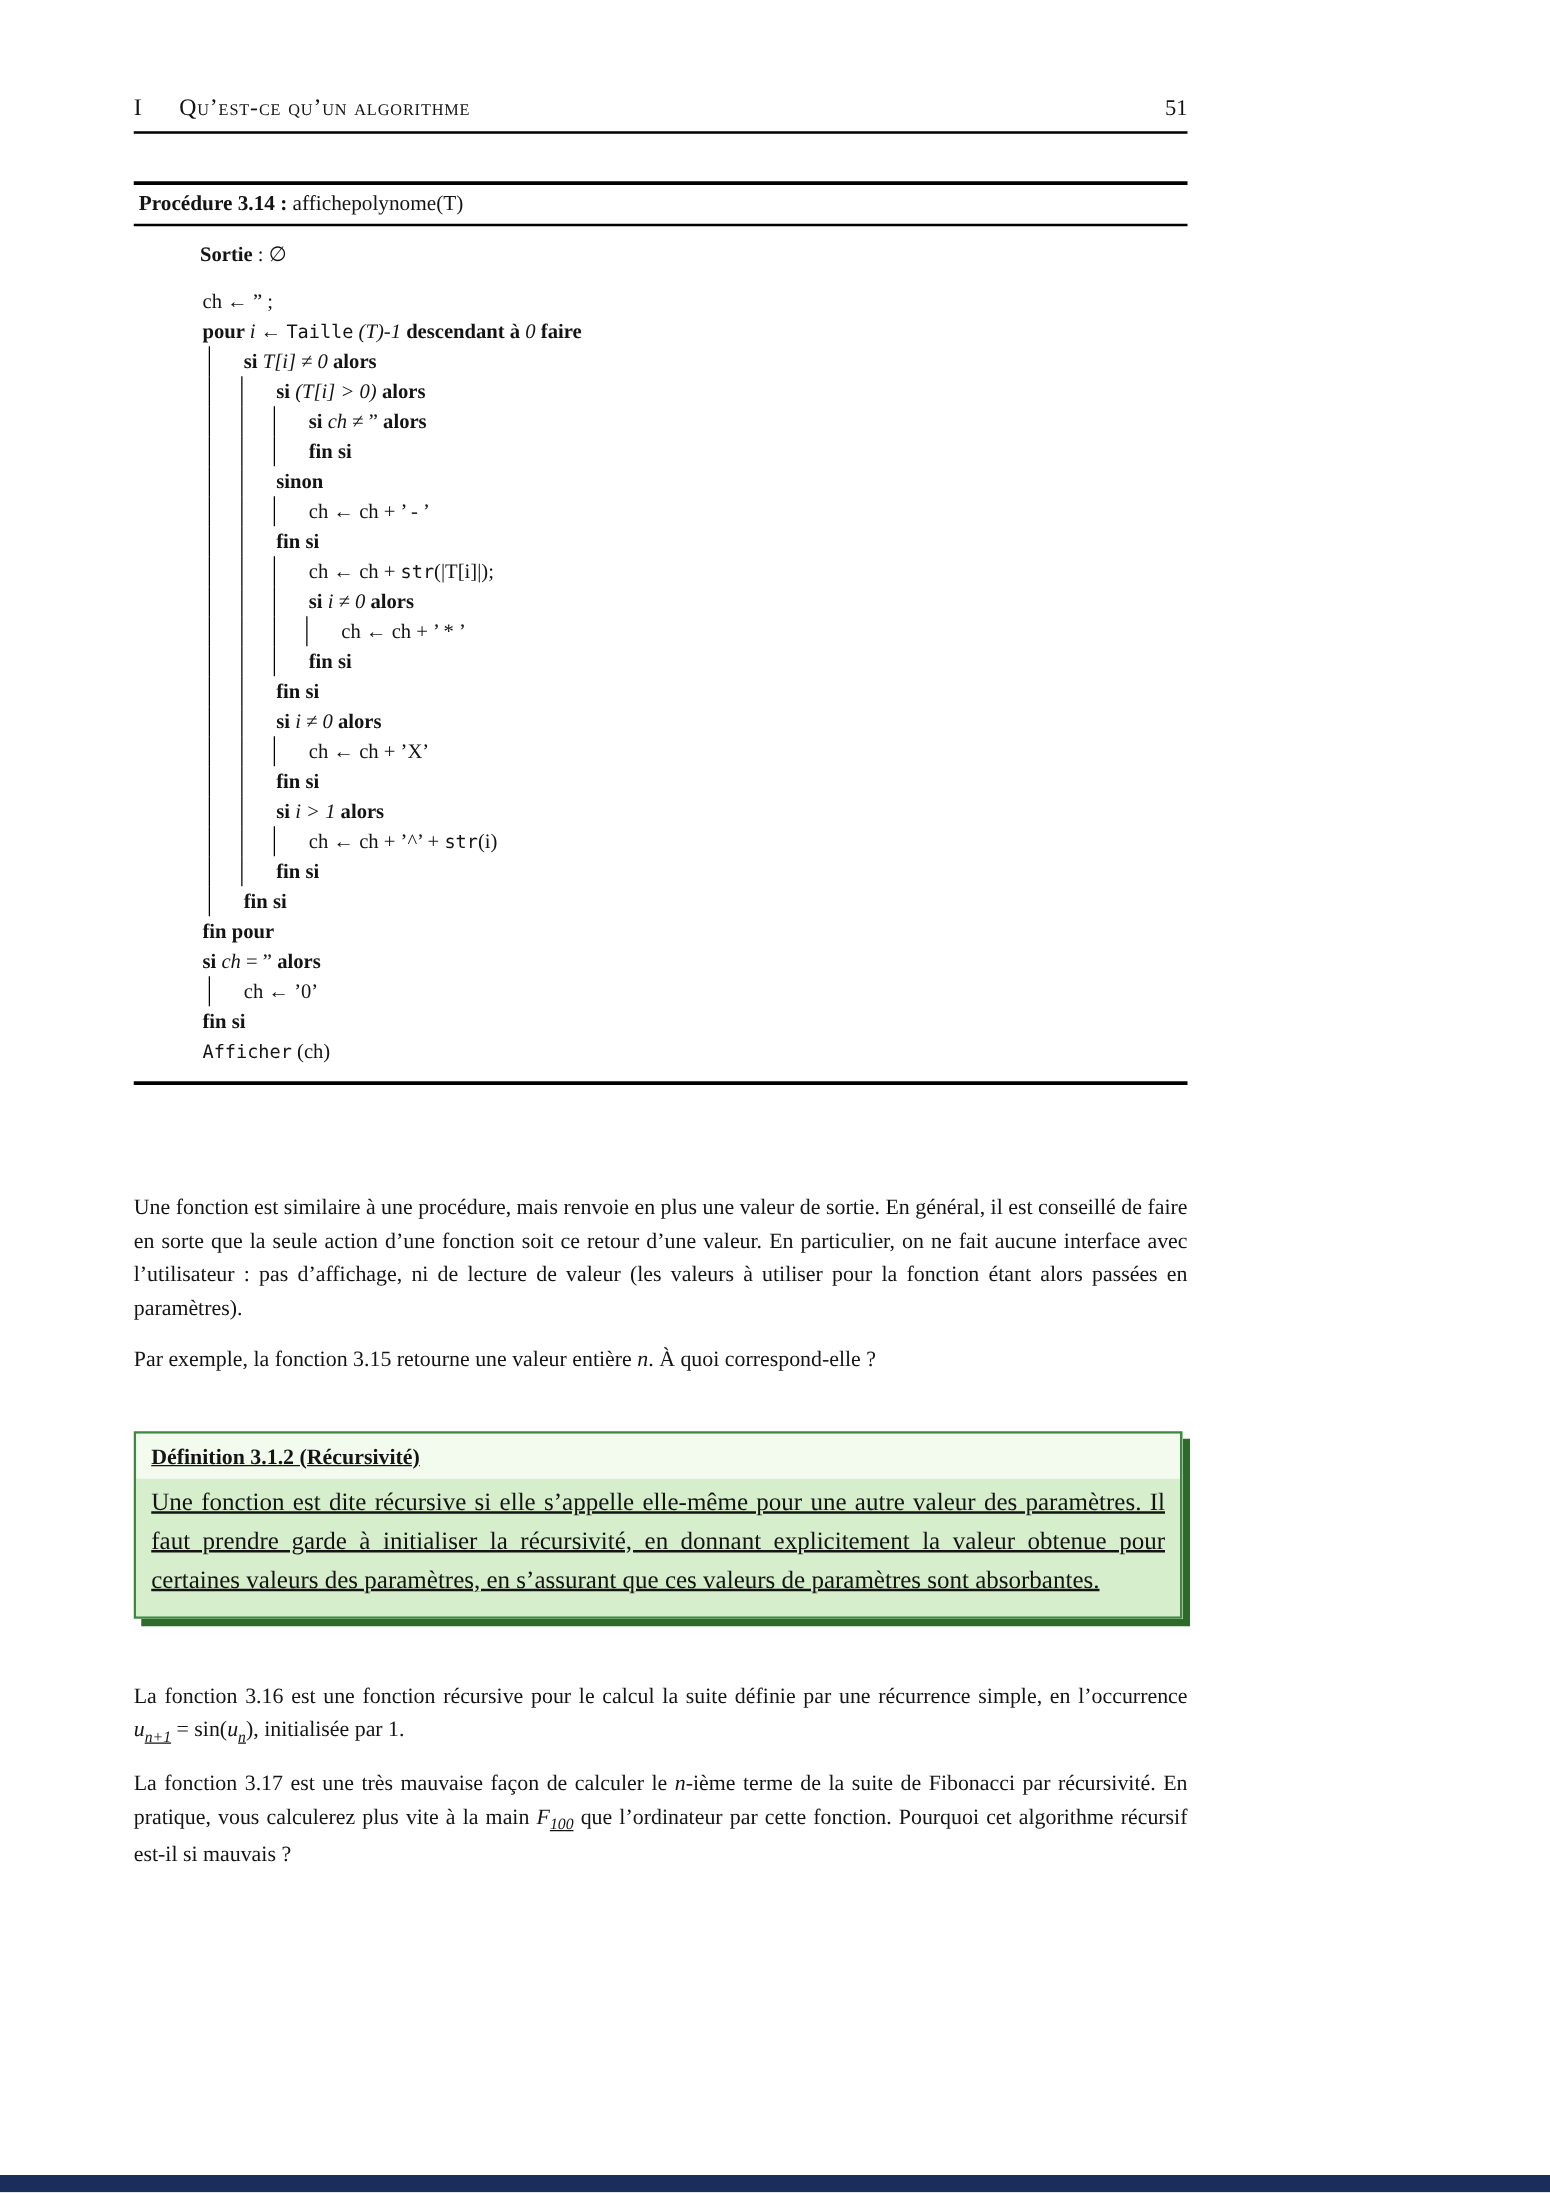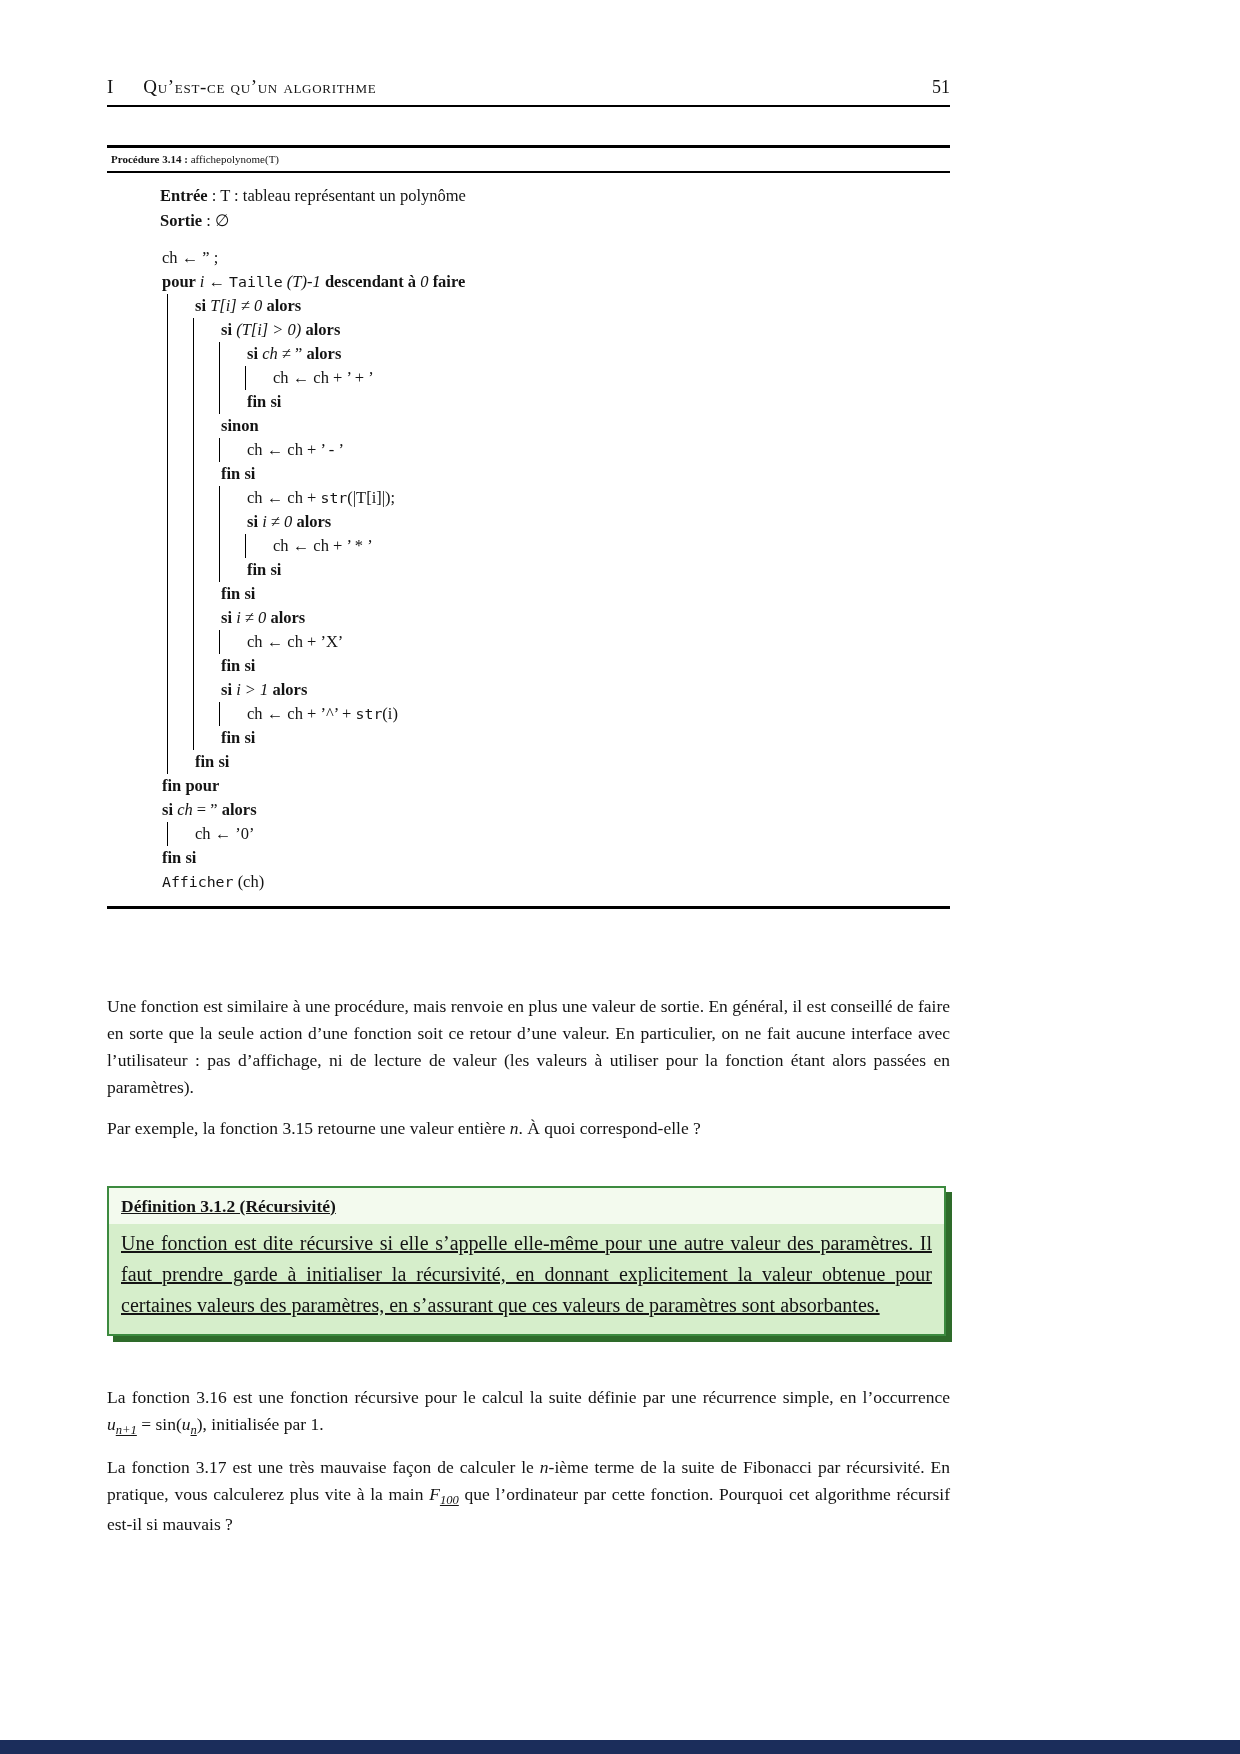--- a/index.html
+++ b/index.html
@@ -25,21 +25,21 @@
   .page-number { font-size: 18px; }
   .header-rule { height: 2px; background: #000; margin-top: 7px; }
 
   
   .procedure {
     margin-top: 38px;
     border-top: 3px solid #000;
     border-bottom: 3px solid #000;
     font-size: 16.5px;
   }
-  .proc-caption { padding: 5px 0 6px 4px; border-bottom: 2px solid #000; font-size: 11px; }
+  .proc-caption { padding: 5px 0 6px 4px; border-bottom: 2px solid #000; font-size: 17px; }
   .proc-body { padding: 10px 8px 12px 53px; }
   .io-line { line-height: 25px; }
   .algo { margin-top: 13px; }
   .algo-line { display: flex; line-height: 24px; justify-content: flex-end; }
   .guide { flex: 0 0 26px; border-left: 1px solid #000; }
   .algo-line .guide:first-child { margin-left: 7px; }
   .algo-text { flex: 1; padding-left: 2px; white-space: nowrap; }
 
   .seg-b { font-weight: 700; }
   .seg-i { font-style: italic; }
@@ -93,23 +93,20 @@
       <span class="page-number">51</span>
     </header>
     <div class="header-rule"></div>
 
     <section class="procedure">
       <div class="proc-caption">
         <span class="seg-b">Procédure 3.14 :</span><span> affichepolynome(T)</span>
       </div>
       <div class="proc-body">
         <div class="io-line">
-          <span class="seg-b">Entrée</span><span> : T : tableau représentant un polynôme</span>
-        </div>
-        <div class="io-line">
           <span class="seg-b">Sortie</span><span> : ∅</span>
         </div>
         <div class="algo">
             <div class="algo-line">
               <span class="algo-text"><span class="seg-n">ch ← ” ;</span></span>
             </div>
             <div class="algo-line">
               <span class="algo-text"><span class="seg-b">pour </span><span class="seg-i">i</span><span class="seg-n"> ← </span><span class="seg-m">Taille</span><span class="seg-n"> </span><span class="seg-i">(T)-1</span><span class="seg-b"> descendant à </span><span class="seg-i">0</span><span class="seg-b"> faire</span></span>
             </div>
             <div class="algo-line">
@@ -125,21 +122,20 @@
               <span class="guide"></span>
               <span class="guide"></span>
               <span class="guide"></span>
               <span class="algo-text"><span class="seg-b">si </span><span class="seg-i">ch</span><span class="seg-n"> ≠ ” </span><span class="seg-b">alors</span></span>
             </div>
             <div class="algo-line">
               <span class="guide"></span>
               <span class="guide"></span>
               <span class="guide"></span>
               <span class="guide"></span>
-              <span class="algo-text"><span class="seg-n">ch ← ch + ’ + ’</span></span>
             </div>
             <div class="algo-line">
               <span class="guide"></span>
               <span class="guide"></span>
               <span class="guide"></span>
               <span class="algo-text"><span class="seg-b">fin si</span></span>
             </div>
             <div class="algo-line">
               <span class="guide"></span>
               <span class="guide"></span>

